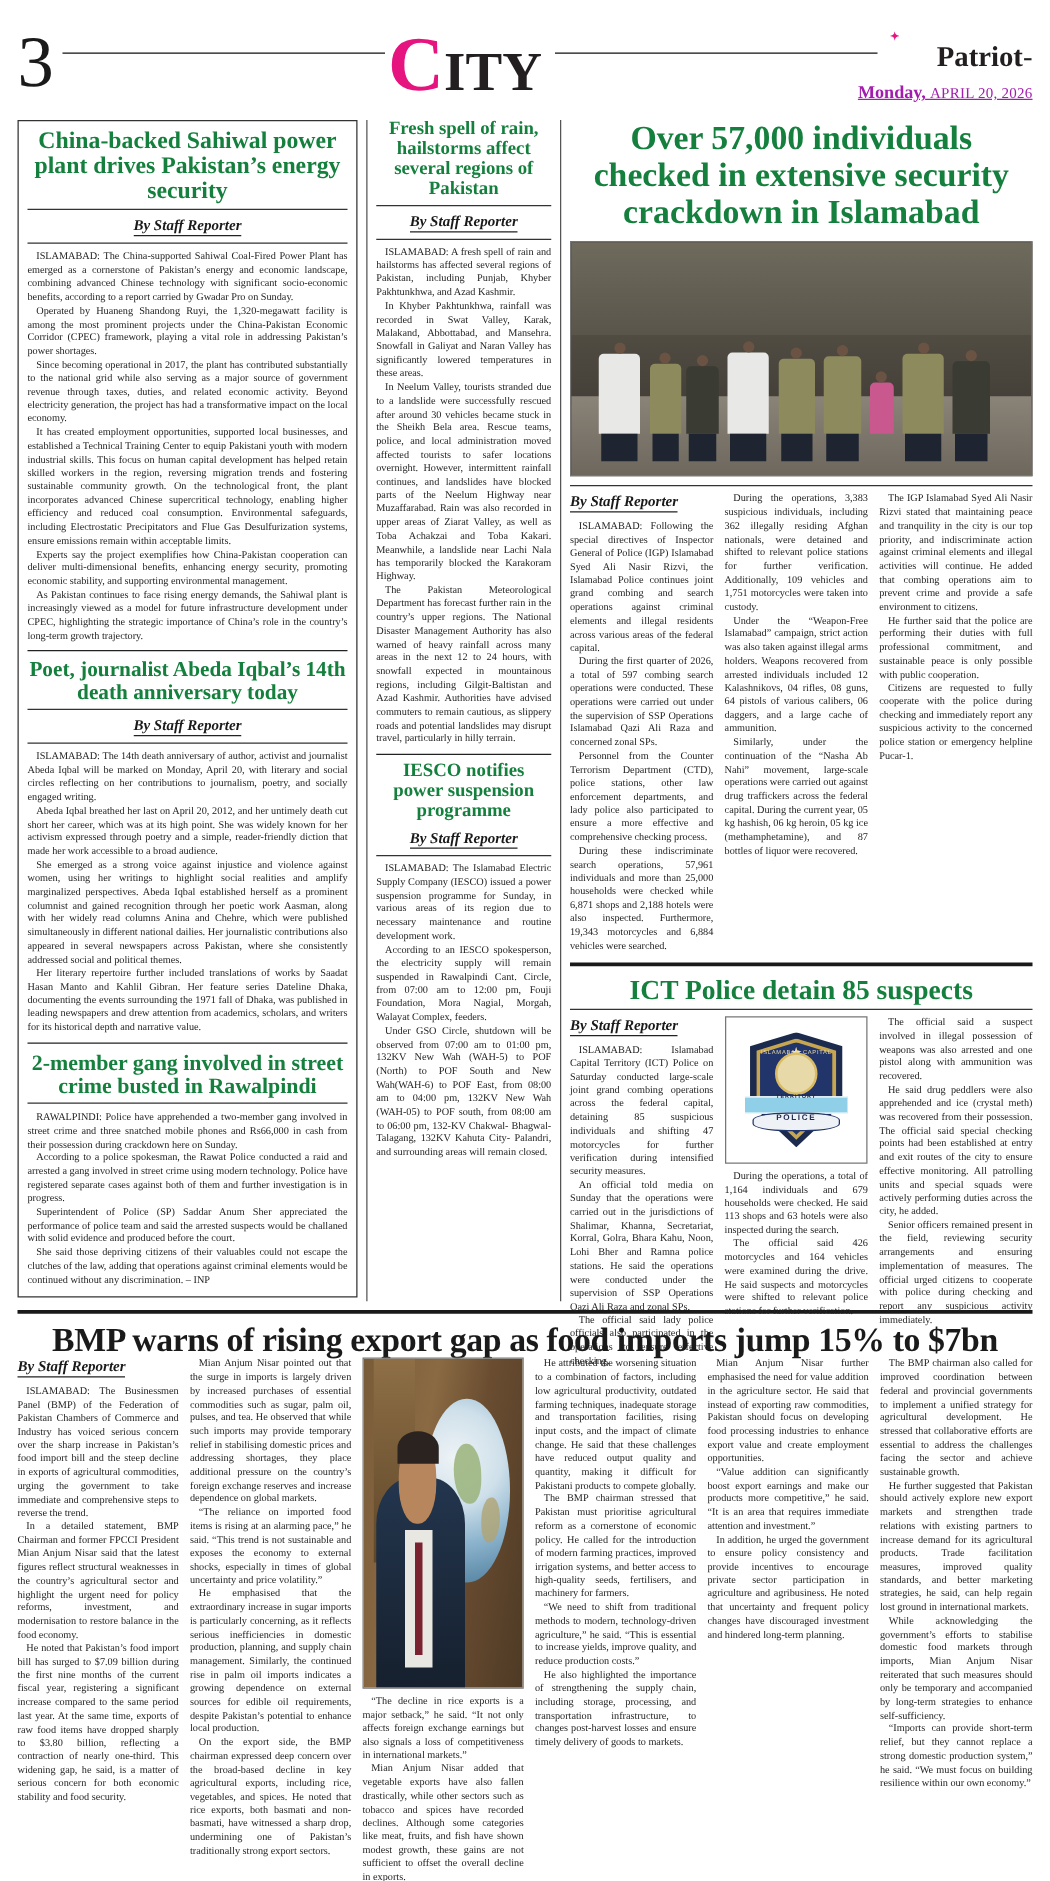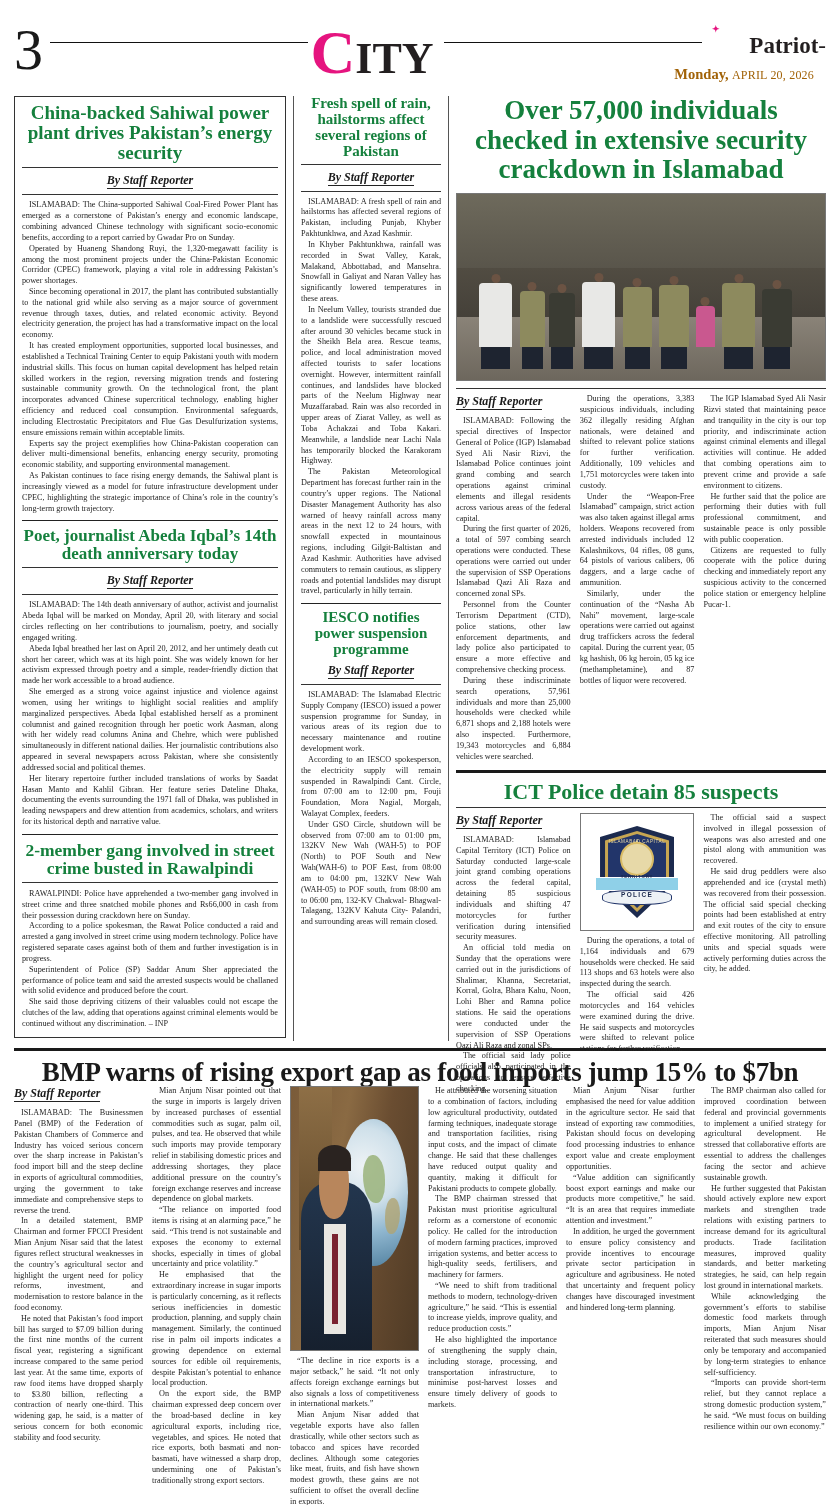--- a/index.html
+++ b/index.html
@@ -95,26 +95,27 @@
     left: 6px;
     top: -9px;
     color: #e5147f;
     font-size: 9px;
   }
   .brand .tail {
     font-weight: 400;
   }
   .dateline {
     position: absolute;
-    right: 26px;
+    right: 14px;
     top: 66px;
     font-family: "Liberation Serif", serif;
     font-size: 13px;
-    color: #a16207;
+    color: #a21caf;
     white-space: nowrap;
+    text-decoration: underline;
   }
   .dateline .day { font-weight: 700; font-size: 14.5px; }
   .dateline .dt { font-variant: small-caps; font-size: 12px; letter-spacing: .2px;}
 
   
   .hl {
     font-family: "Liberation Serif", serif;
     font-weight: 700;
     text-align: center;
     line-height: 1.06;
@@ -521,20 +522,21 @@
           </div>
           <div class="body-col" style="margin-top:5px;">
             <p>During the operations, a total of 1,164 individuals and 679 households were checked. He said 113 shops and 63 hotels were also inspected during the search.</p>
             <p>The official said 426 motorcycles and 164 vehicles were examined during the drive. He said suspects and motorcycles were shifted to relevant police stations for further verification.</p>
           </div>
         </div>
         <div style="flex:1 1 auto;">
           <div class="body-col">
             <p>The official said a suspect involved in illegal possession of weapons was also arrested and one pistol along with ammunition was recovered.</p>
             <p>He said drug peddlers were also apprehended and ice (crystal meth) was recovered from their possession. The official said special checking points had been established at entry and exit routes of the city to ensure effective monitoring. All patrolling units and special squads were actively performing duties across the city, he added.</p>
+            <p>Senior officers remained present in the field, reviewing security arrangements and ensuring implementation of measures. The official urged citizens to cooperate with police during checking and report any suspicious activity immediately.</p>
           </div>
         </div>
       </div>
     </div>
   </div>
 
   <div class="bottom-area">
     <div class="rule-thick"></div>
     <h1 class="big-hl">BMP warns of rising export gap as food imports jump 15% to $7bn</h1>
 
@@ -576,21 +578,21 @@
           <p>“The decline in rice exports is a major setback,” he said. “It not only affects foreign exchange earnings but also signals a loss of competitiveness in international markets.”</p>
           <p>Mian Anjum Nisar added that vegetable exports have also fallen drastically, while other sectors such as tobacco and spices have recorded declines. Although some categories like meat, fruits, and fish have shown modest growth, these gains are not sufficient to offset the overall decline in exports.</p>
         </div>
       </div>
 
       <div class="bot-col">
         <div class="body-col">
           <p>He attributed the worsening situation to a combination of factors, including low agricultural productivity, outdated farming techniques, inadequate storage and transportation facilities, rising input costs, and the impact of climate change. He said that these challenges have reduced output quality and quantity, making it difficult for Pakistani products to compete globally.</p>
           <p>The BMP chairman stressed that Pakistan must prioritise agricultural reform as a cornerstone of economic policy. He called for the introduction of modern farming practices, improved irrigation systems, and better access to high-quality seeds, fertilisers, and machinery for farmers.</p>
           <p>“We need to shift from traditional methods to modern, technology-driven agriculture,” he said. “This is essential to increase yields, improve quality, and reduce production costs.”</p>
-          <p>He also highlighted the importance of strengthening the supply chain, including storage, processing, and transportation infrastructure, to minimise post-harvest losses and ensure timely delivery of goods to markets.</p>
+          <p>He also highlighted the importance of strengthening the supply chain, including storage, processing, and transportation infrastructure, to changes post-harvest losses and ensure timely delivery of goods to markets.</p>
         </div>
       </div>
 
       <div class="bot-col">
         <div class="body-col">
           <p>Mian Anjum Nisar further emphasised the need for value addition in the agriculture sector. He said that instead of exporting raw commodities, Pakistan should focus on developing food processing industries to enhance export value and create employment opportunities.</p>
           <p>“Value addition can significantly boost export earnings and make our products more competitive,” he said. “It is an area that requires immediate attention and investment.”</p>
           <p>In addition, he urged the government to ensure policy consistency and provide incentives to encourage private sector participation in agriculture and agribusiness. He noted that uncertainty and frequent policy changes have discouraged investment and hindered long-term planning.</p>
         </div>
       </div>

